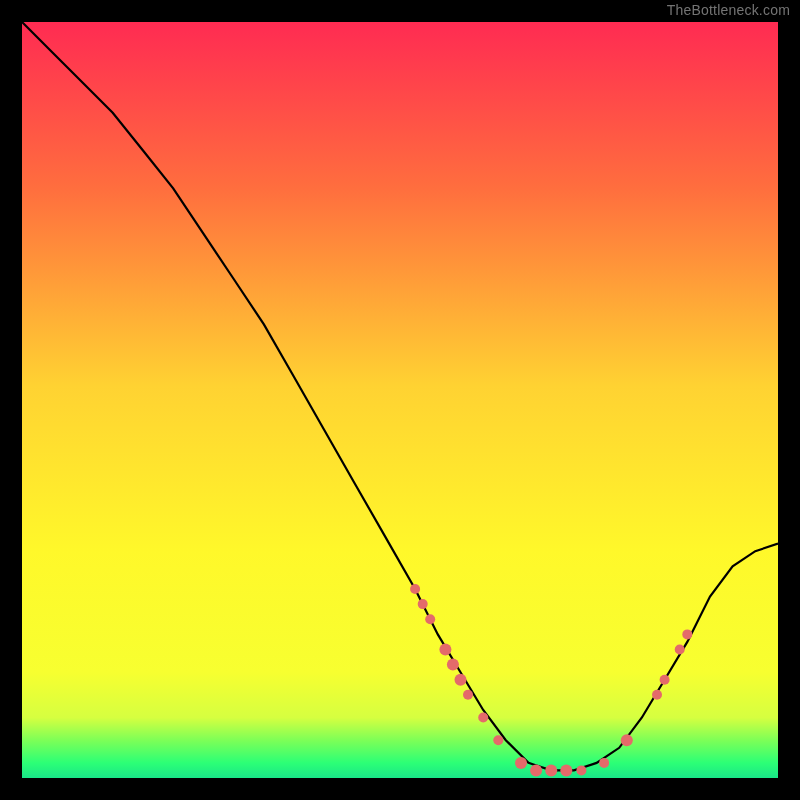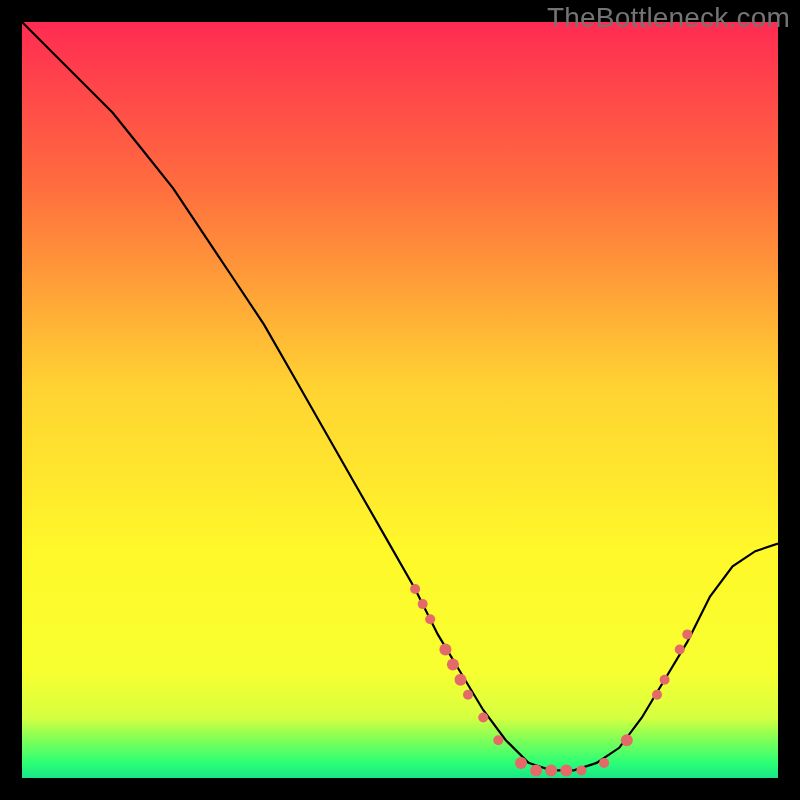--- a/index.html
+++ b/index.html
@@ -24,21 +24,21 @@
     left: 0;
     top: 0;
     width: 756px;
     height: 756px;
   }
   .watermark {
     position: absolute;
     top: 2px;
     right: 10px;
     color: #747474;
-    font-size: 28px;
+    font-size: 14px;
     font-weight: 500;
     letter-spacing: 0.2px;
     user-select: none;
     text-align: right;
   }
   svg {
     display: block;
   }
 </style>
 </head>

